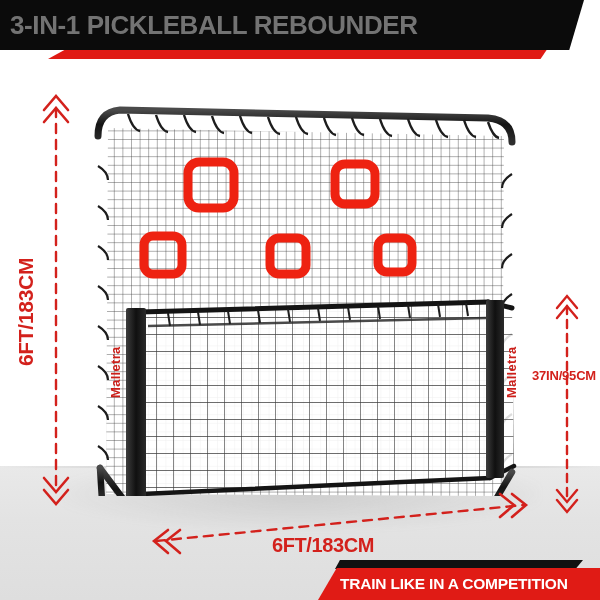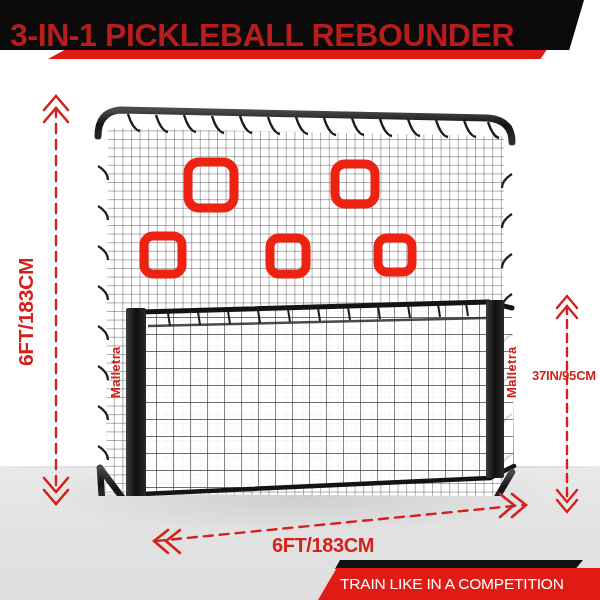--- a/index.html
+++ b/index.html
@@ -54,28 +54,27 @@
     left: -6px; top: 0;
     width: 590px; height: 50px;
     background: #0b0b0b;
     clip-path: polygon(0 0, 100% 0, 97.5% 100%, 0 100%);
     z-index: 40;
   }
   .header-title {
     position: absolute;
     left: 10px; top: 3px;
     width: 560px;
-    color: #b91c1c;
-    font-size: 32px;
+    color: #737373;
+    font-size: 26px;
     font-weight: bold;
     letter-spacing: -0.4px;
     line-height: 44px;
     white-space: nowrap;
     z-index: 41;
-    margin-top: 10px;
   }
   .header-stripe {
     position: absolute;
     left: 48px; top: 48px;
     width: 500px; height: 11px;
     background: #e01b15;
     clip-path: polygon(4% 0, 100% 0, 98.5% 100%, 0 100%);
     z-index: 39;
   }
 
@@ -95,21 +94,21 @@
     background: #e01b15;
     clip-path: polygon(6.5% 0, 100% 0, 100% 100%, 0 100%);
     z-index: 40;
   }
   .footer-text {
     position: absolute;
     left: 340px; top: 568px;
     width: 260px;
     color: #ffffff;
     font-size: 15.5px;
-    font-weight: normal;
+    font-weight: bold;
     line-height: 32px;
     letter-spacing: -0.2px;
     white-space: nowrap;
     z-index: 41;
   }
 
   
   .rebounder {
     position: absolute;
     left: 88px; top: 96px;

